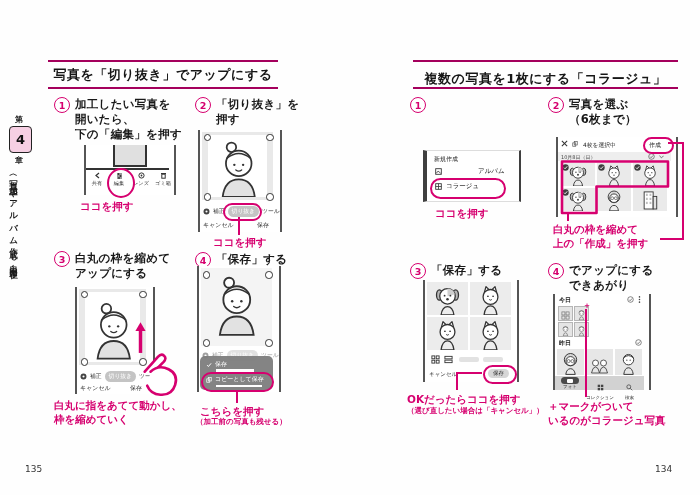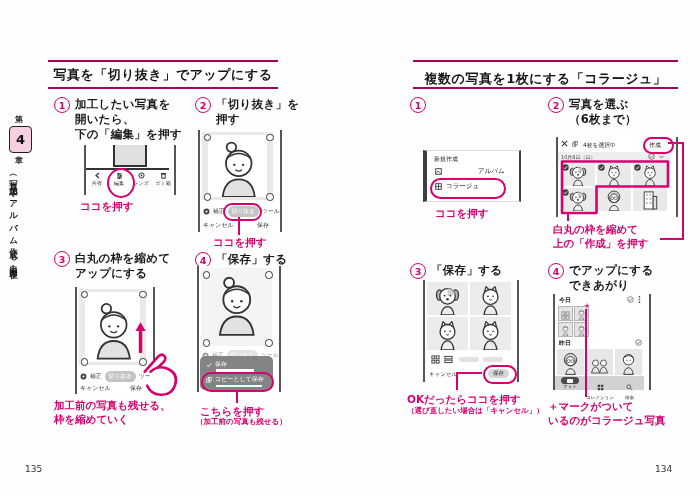--- a/index.html
+++ b/index.html
@@ -246,21 +246,21 @@
         <span>補正</span>
         <span class="pill">切り抜き</span>
         <span>ツール</span>
       </div>
       <span class="tiny" style="left:3px;top:97px;">キャンセル</span>
       <span class="tiny" style="left:53px;top:97px;">保存</span>
     </div>
     <svg class="abs" style="left:140px;top:352px;color:var(--acc);z-index:6;" width="44" height="46" viewBox="0 0 52 56">
         <use href="#sym-hand"></use>
       </svg>
-    <div class="note" style="left:54px;top:398px;">加工前の写真も残せる、
+    <div class="note" style="left:54px;top:398px;">白丸に指をあてて動かし、
 枠を縮めていく</div>
 
     <div class="step" style="left:195px;top:252px;">
       <span class="snum">4</span>
       <span class="shead">「保存」する</span>
     </div>
     <div class="phone" style="left:197px;top:266px;width:80px;height:126px;">
       <div class="photo" style="left:2px;top:2px;width:71px;height:78px;background:#f4f4f4;"></div>
       <svg class="abs ill" style="left:14px;top:8px;" width="46" height="62" viewBox="0 0 60 78">
           <use href="#sym-woman"></use>

